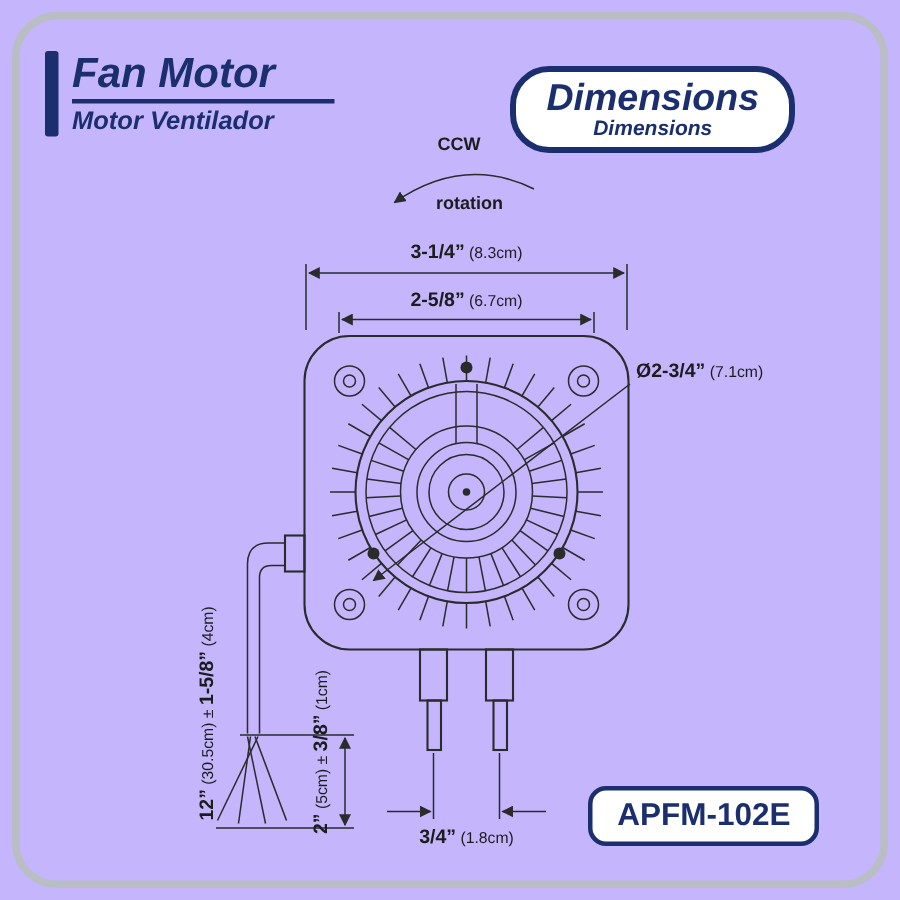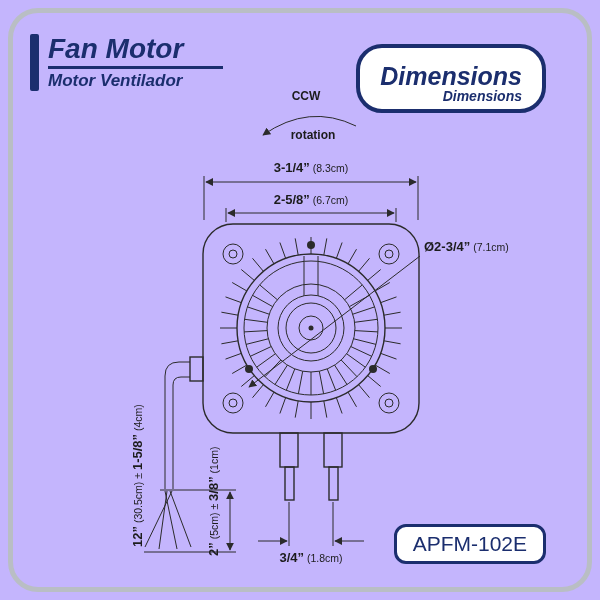--- a/index.html
+++ b/index.html
@@ -5,24 +5,24 @@
   *{box-sizing:border-box;margin:0;padding:0}
   html,body{width:600px;height:600px}
   body{background:#fff;font-family:"Liberation Sans",sans-serif;overflow:hidden}
   .sheet{position:relative;width:600px;height:600px;background:#c4b5fd}
   .frame{position:absolute;inset:8px;border:5px solid #b9bec4;border-radius:30px;pointer-events:none}
   .hleft{position:absolute;left:30px;top:34px;display:flex;align-items:stretch}
   .hbar{width:9px;background:#1b2e6e;border-radius:2px;margin-right:9px}
   .htitle{font-size:28px;font-style:italic;font-weight:700;color:#1b2e6e;line-height:1.05}
   .hrule{height:3px;background:#1b2e6e;width:175px;margin:3px 0 2px}
   .hsub{font-size:17px;font-style:italic;font-weight:700;color:#1b2e6e}
-  .dpill{position:absolute;right:54px;top:44px;border:4px solid #1b2e6e;border-radius:26px;padding:15px 20px 6px;text-align:right;color:#1b2e6e;background:#fff}
+  .dpill{position:absolute;right:70px;top:44px;border:4px solid #1b2e6e;border-radius:26px;padding:4px 20px 6px;text-align:center;color:#1b2e6e;background:#fff}
   .dpill .t1{font-size:25px;font-style:italic;font-weight:700;line-height:1.05}
   .dpill .t2{font-size:14px;font-style:italic;font-weight:700;line-height:1}
-  .mpill{position:absolute;right:54px;bottom:36px;border:3px solid #1b2e6e;border-radius:12px;padding:5px 16px;color:#1b2e6e;font-size:21px;font-weight:400;background:#fff}
+  .mpill{position:absolute;right:54px;bottom:36px;border:3px solid #1b2e6e;border-radius:12px;padding:5px 16px;color:#1b2e6e;font-size:21px;font-weight:700;background:#fff}
   svg{position:absolute;left:0;top:0}
   .ln{fill:none;stroke:#2b2b2b;stroke-width:1.4}
   .lnt{fill:none;stroke:#2b2b2b;stroke-width:1}
   .dim{fill:none;stroke:#2b2b2b;stroke-width:1}
   .dot{fill:#2b2b2b;stroke:none}
   text{font-family:"Liberation Sans",sans-serif;fill:#1c1c1c}
   .db{font-weight:700;font-size:13px}
   .dr{font-size:10.5px}
   .ccw{font-weight:700;font-size:12px}
 </style>

